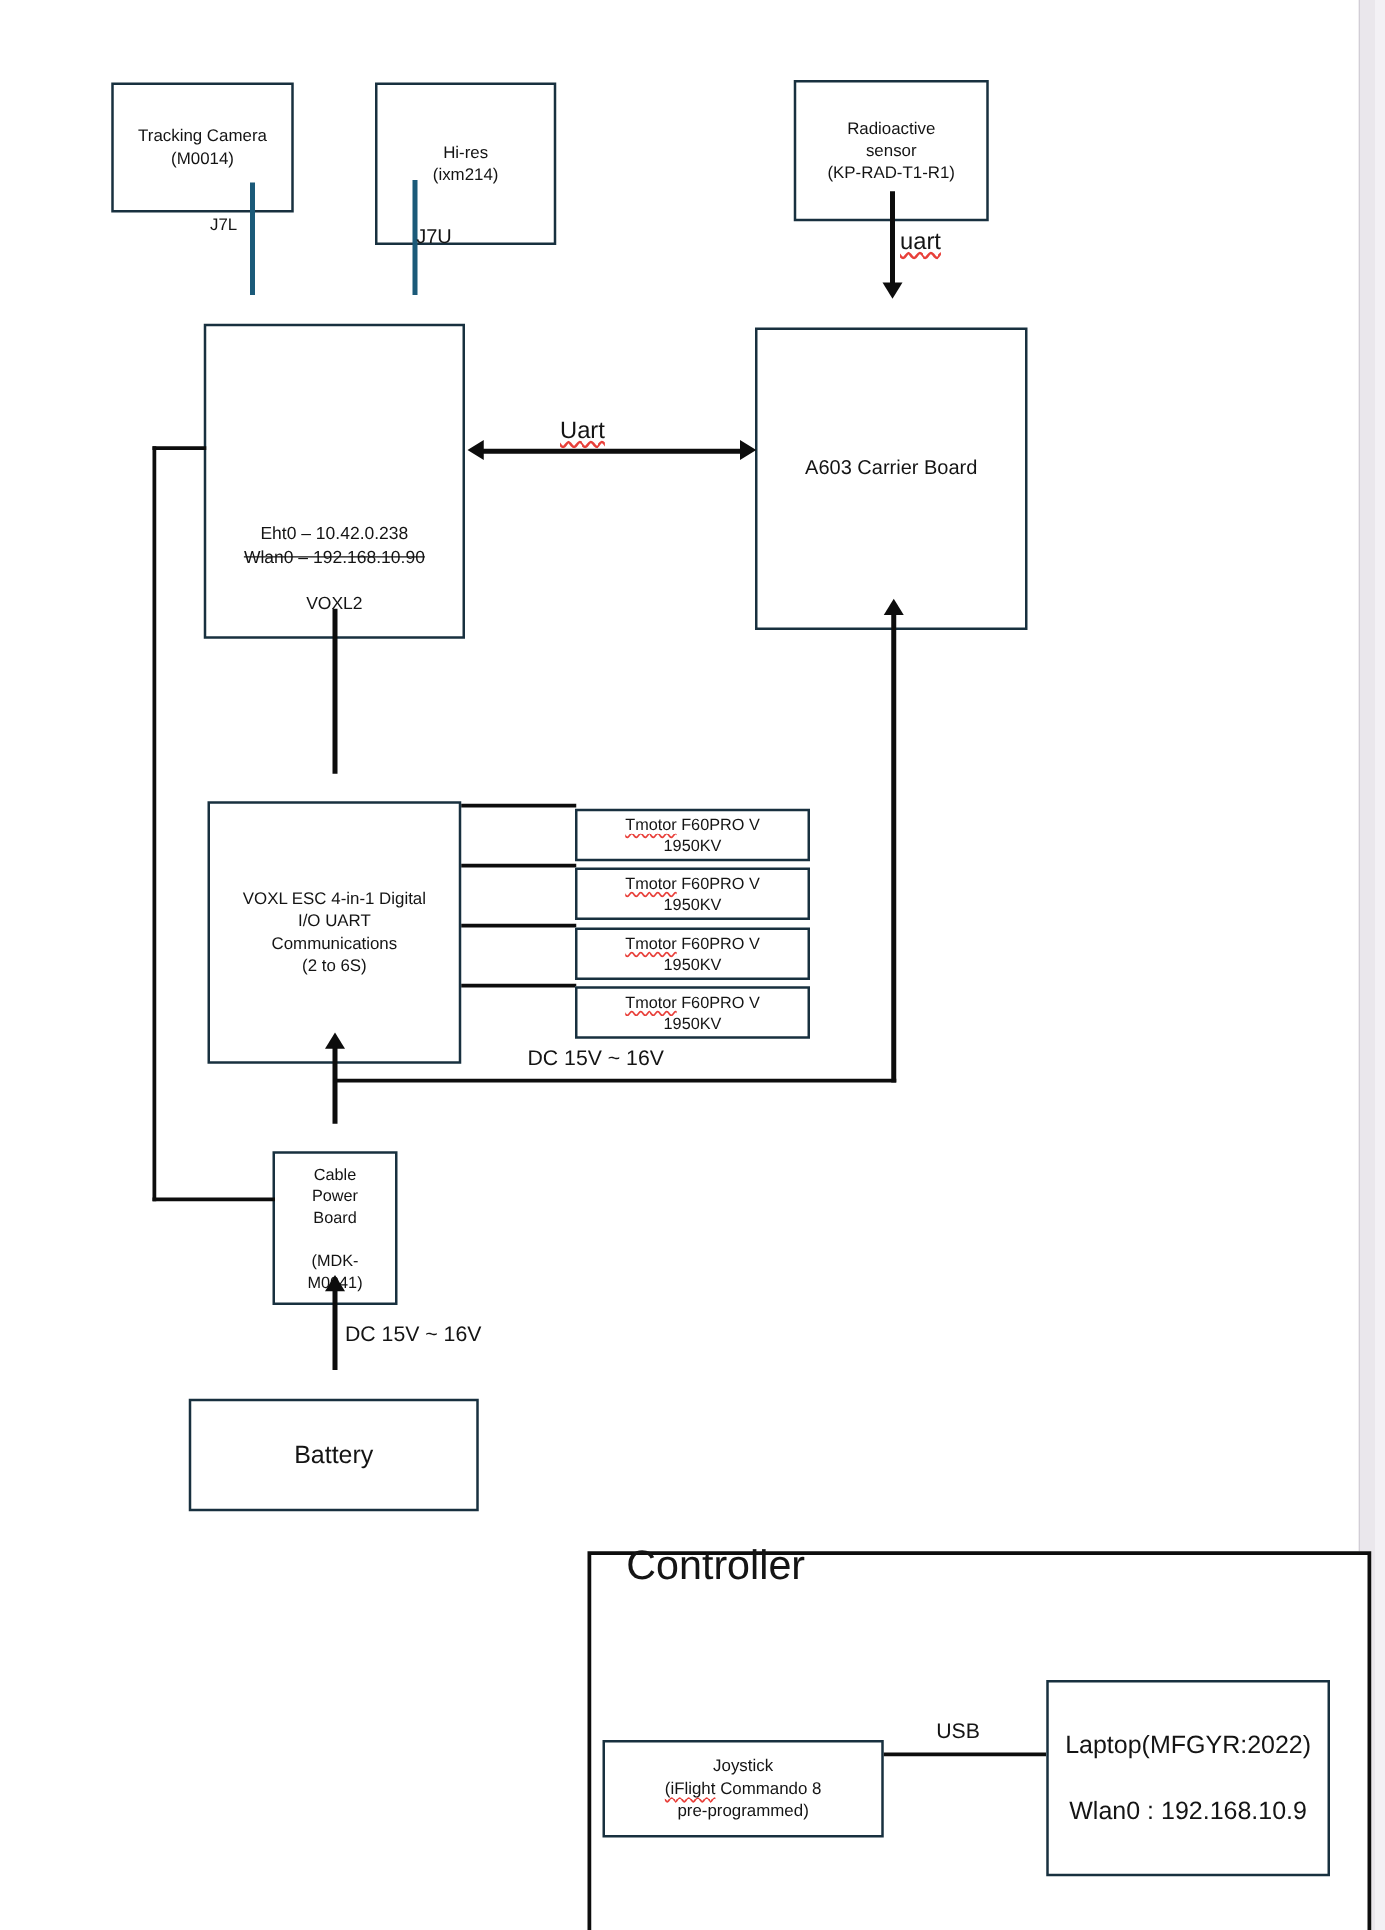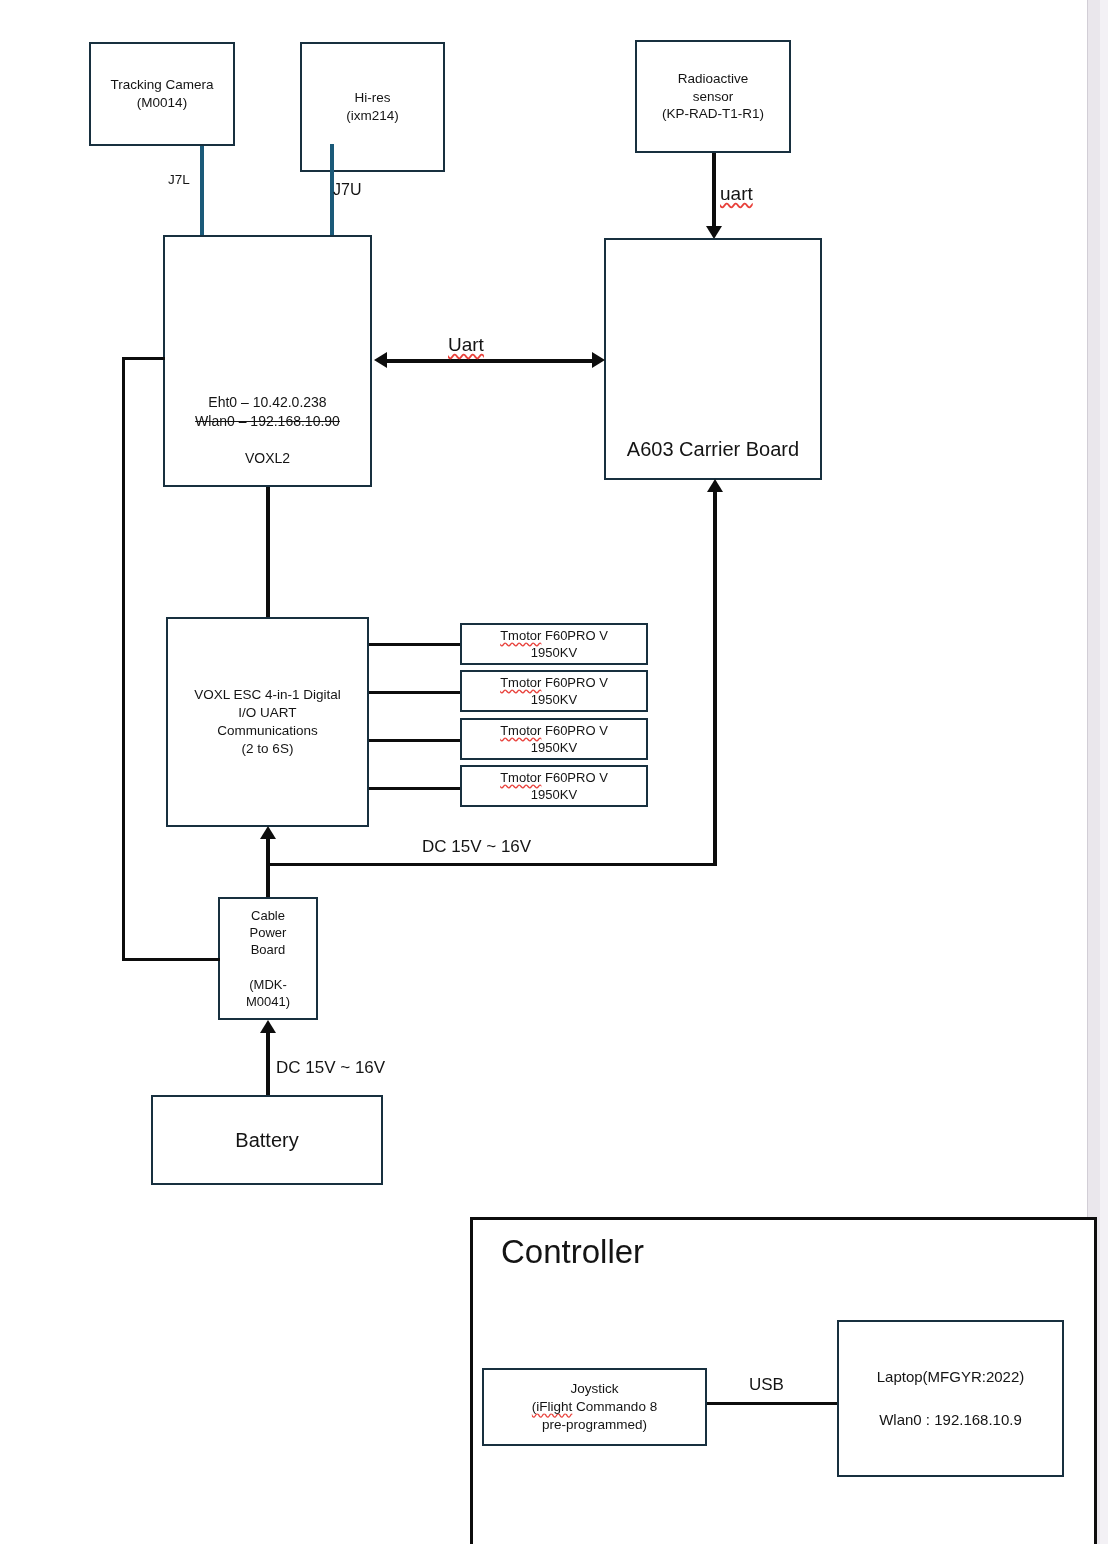--- a/index.html
+++ b/index.html
@@ -42,20 +42,21 @@
   .box {
     position: absolute;
     box-sizing: border-box;
     background: #ffffff;
     border: 2.5px solid #18303f;
     display: flex;
     align-items: center;
     justify-content: center;
     text-align: center;
     line-height: 1.32;
+    margin-top: 24px;
   }
   .box .txt { display: block; width: 100%; }
 
   .lbl {
     position: absolute;
     white-space: pre;
     line-height: 1.3;
   }
 
   
@@ -144,21 +145,21 @@
 
   <div class="box" style="left:163px; top:235px; width:209px; height:252px; font-size:14px; align-items:flex-end; justify-content:center; padding-bottom:18px;">
     <span class="txt">
       <span>Eht0 – 10.42.0.238</span><br>
       <span class="strike">Wlan0 – 192.168.10.90</span><br>
       <span style="display:inline-block;height:12px;"></span><br>
       <span>VOXL2</span>
     </span>
   </div>
 
-  <div class="box" style="left:604px; top:238px; width:218px; height:242px; font-size:20px; align-items:flex-end; justify-content:center; padding-bottom:16px;">
+  <div class="box" style="left:604px; top:238px; width:218px; height:242px; font-size:16px; justify-content:center; padding-bottom:16px;">
     <span class="txt">
       <span>A603 Carrier Board</span>
     </span>
   </div>
 
 
   <div class="line" style="left:385px; top:359px; width:210px; height:3.5px;"></div>
   <div class="arrow arrow-left" style="left:374px; top:352px;"></div>
   <div class="arrow arrow-right" style="left:592px; top:352px;"></div>
   <div class="lbl spell" style="left:448px; top:333px; font-size:19px;">Uart</div>
@@ -247,21 +248,21 @@
     <span class="txt">
       <span>Joystick</span><br>
       <span class="spell">(iFlight</span><span> Commando 8</span><br>
       <span>pre-programmed)</span>
     </span>
   </div>
 
   <div class="line" style="left:707px; top:1402px; width:130px; height:3px;"></div>
   <div class="lbl" style="left:749px; top:1374px; font-size:17px;">USB</div>
 
-  <div class="box" style="left:837px; top:1320px; width:227px; height:157px; font-size:15px;">
+  <div class="box" style="left:837px; top:1320px; width:227px; height:157px; font-size:20px;">
     <span class="txt">
       <span>Laptop(MFGYR:2022)</span><br>
       <span style="display:inline-block;height:18px;"></span><br>
       <span>Wlan0 : 192.168.10.9</span>
     </span>
   </div>
 
 </div>
 
 </body></html>

